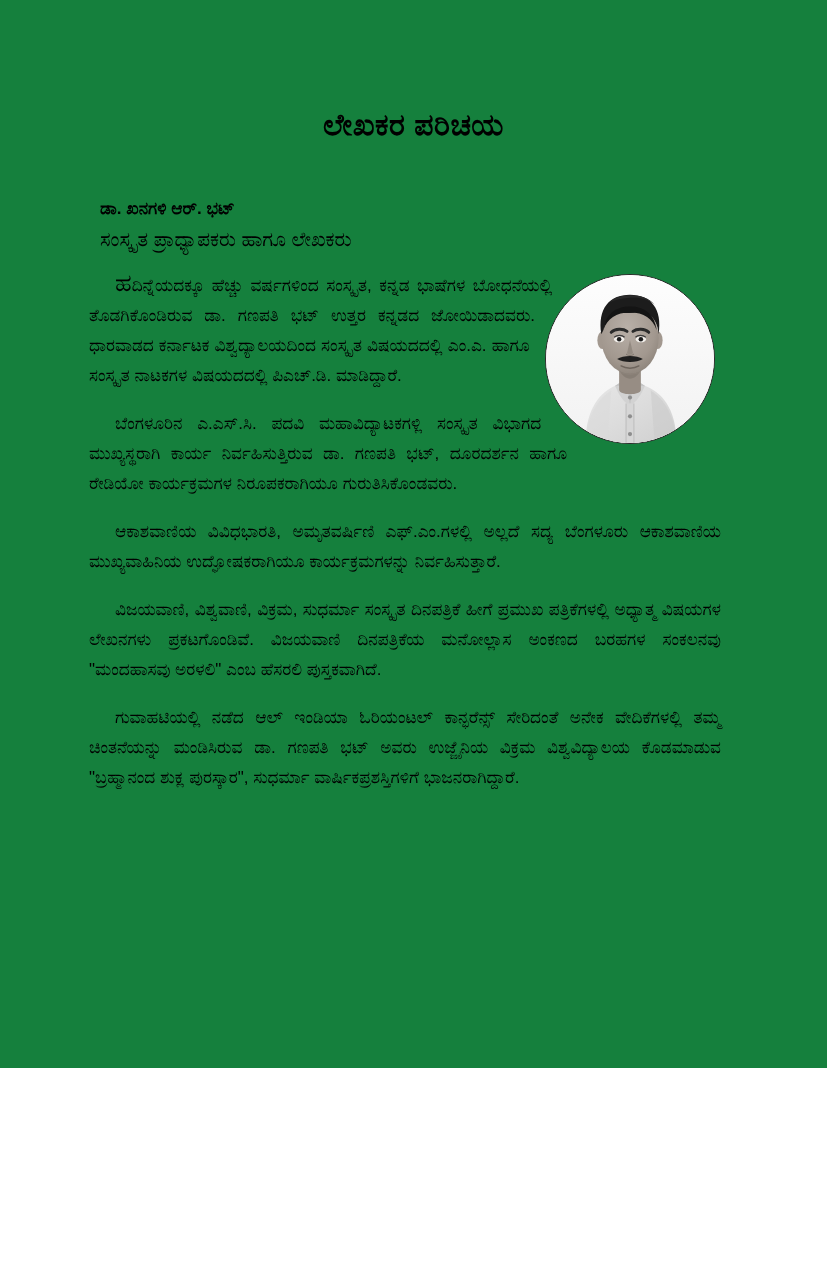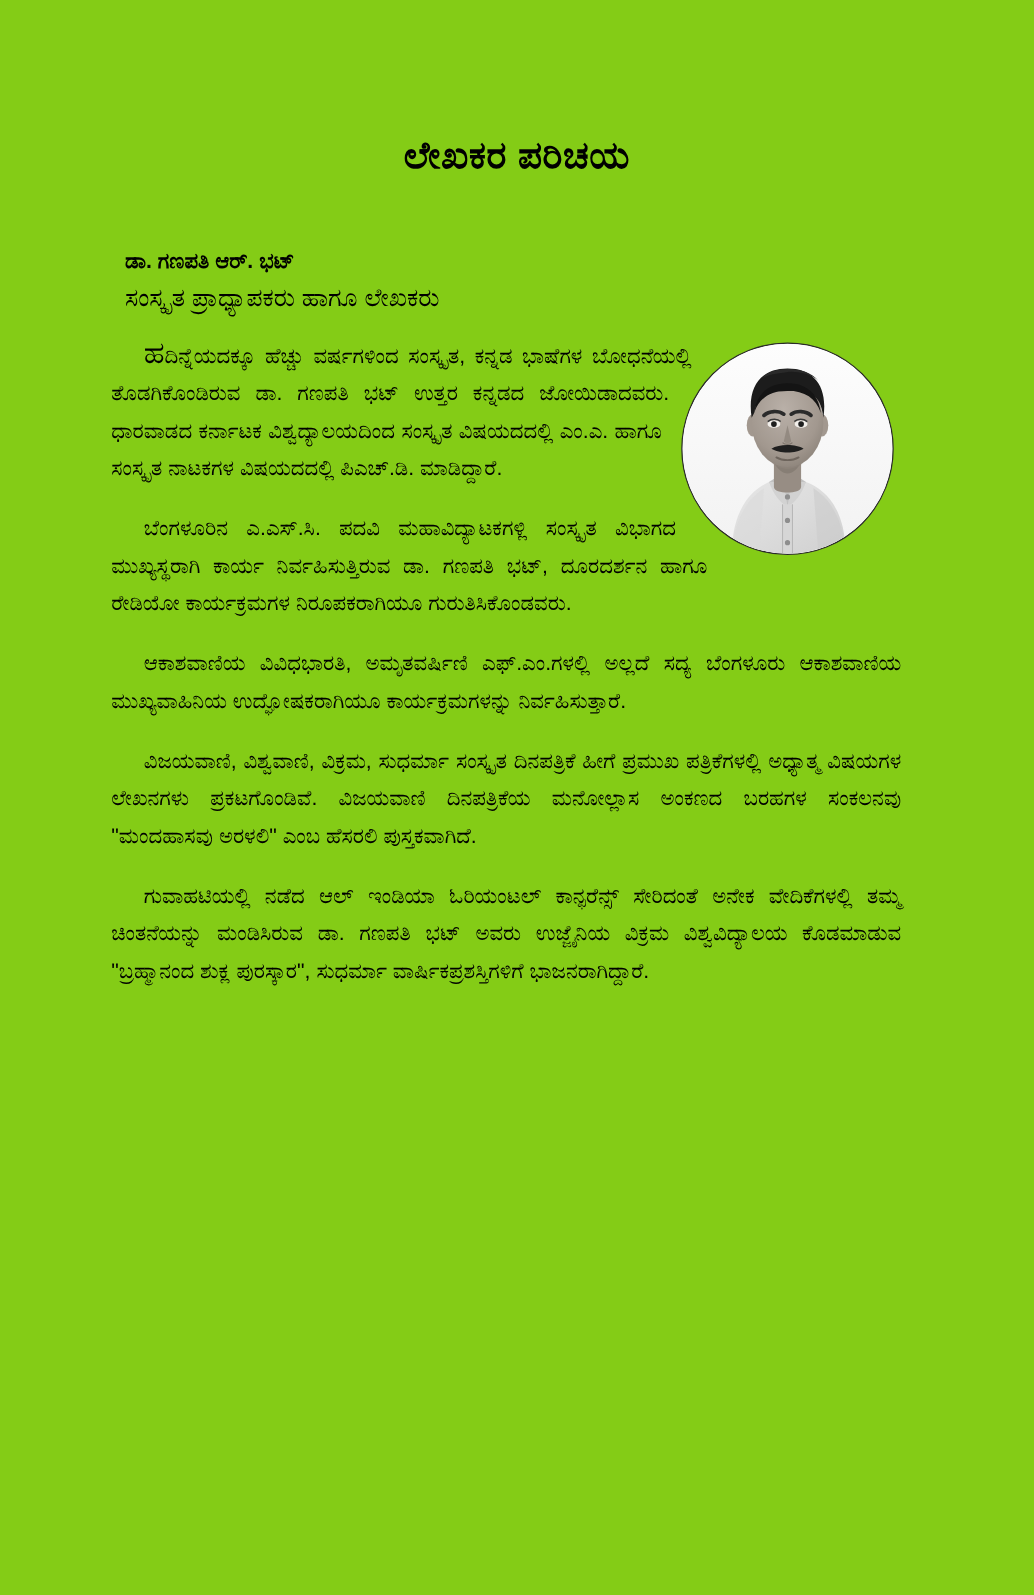--- a/index.html
+++ b/index.html
@@ -6,22 +6,22 @@
     margin: 0;
     padding: 0;
     background: #ffffff;
   }
   body {
     font-family: "Liberation Sans", "DejaVu Sans", sans-serif;
   }
   .page {
     position: relative;
     width: 827px;
-    height: 1276px;
-    background: #84cc16;
+    height: 1068px;
+    background: #15803d;
     overflow: hidden;
     box-sizing: border-box;
   }
 
   
   .doc-title {
     position: absolute;
     top: 88px;
     left: 0;
     width: 827px;
@@ -102,21 +102,21 @@
   }
 </style>
 </head>
 <body>
 
 <div class="page">
 
   <h1 class="doc-title">ಲೇಖಕರ ಪರಿಚಯ</h1>
 
   <div class="author-block">
-    <div class="author-name">ಡಾ. ಗಣಪತಿ ಆರ್. ಭಟ್</div>
+    <div class="author-name">ಡಾ. ಖನಗಳಿ ಆರ್. ಭಟ್</div>
     <div class="author-role">ಸಂಸ್ಕೃತ ಪ್ರಾಧ್ಯಾಪಕರು ಹಾಗೂ ಲೇಖಕರು</div>
   </div>
 
   <div class="body-area">
 
     <div class="portrait-wrap">
       <div class="portrait">
         <svg viewBox="0 0 170 170" xmlns="http://www.w3.org/2000/svg">
           <defs>
             <clipPath id="circClip">

